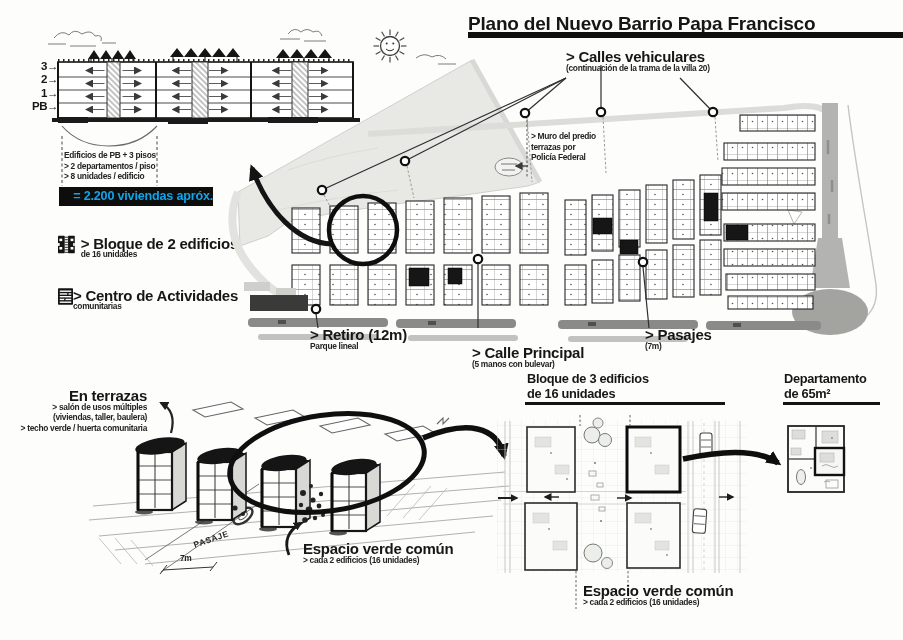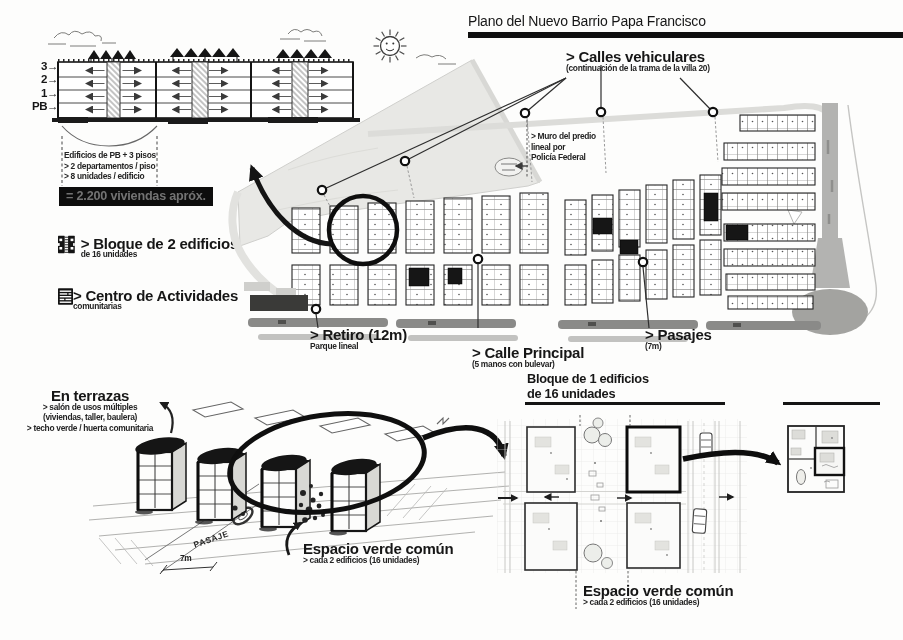--- a/index.html
+++ b/index.html
@@ -2,26 +2,26 @@
 <html><head>
 <meta charset="utf-8">
 <style>
   html,body{margin:0;padding:0;background:#ffffff}
   .canvas{position:relative;width:903px;height:640px;background:#fdfdfc;
           font-family:"Liberation Sans",sans-serif;color:#161616;overflow:hidden}
   .abs{position:absolute}
   .a1{font-size:15px;font-weight:700;letter-spacing:-0.25px;line-height:11.5px;white-space:nowrap}
   .a2{font-size:8.4px;font-weight:700;letter-spacing:-0.3px;line-height:10.6px;white-space:nowrap;color:#242424}
   .h2{font-size:12.8px;font-weight:700;letter-spacing:-0.3px;line-height:15px;white-space:nowrap}
-  .title{font-size:14px;font-weight:400;letter-spacing:-0.2px;white-space:nowrap}
+  .title{font-size:19px;font-weight:700;letter-spacing:-0.2px;white-space:nowrap}
   .titlebar{background:#0f0f0f;height:6px}
   .hbar{background:#141414;height:3px}
   .floors{font-size:11.5px;font-weight:700;text-align:right;line-height:13.4px;letter-spacing:-0.5px}
-  .banner{background:#0d0d0d;color:#737373;font-size:12.6px;font-weight:700;
-          text-align:center;line-height:19px;letter-spacing:-0.2px;white-space:nowrap}
+  .banner{background:#0d0d0d;color:#0ea5e9;font-size:12.6px;font-weight:700;
+          text-align:right;line-height:19px;letter-spacing:-0.2px;white-space:nowrap}
   .legend-item{display:flex;align-items:center}
   .bk{fill:url(#pV);stroke:#262626;stroke-width:1.1}
   .bh{fill:url(#pH);stroke:#262626;stroke-width:1.1}
   .dk{fill:#161616;stroke:#000;stroke-width:.5}
   .sa{stroke:#4a4a4a;stroke-width:0.9;marker-end:url(#mS)}
   .fan{stroke:#2e2e2e;stroke-width:1.2;fill:none}
   .mkc{fill:#ffffff;stroke:#101010;stroke-width:2.2}
   .gl{stroke:#a8a8a6;stroke-width:0.9}
   .hl{stroke:#b8b8b6;stroke-width:0.8}
 </style>
@@ -348,21 +348,21 @@
         <circle class="mkc" cx="88" cy="259" r="4.2"></circle>
     </g>
   </svg>
 
   <div class="abs" style="left:566px;top:51px">
     <div class="a1">&gt; Calles vehiculares</div>
     <div class="a2">(continuación de la trama de la villa 20)</div>
   </div>
   <div class="abs" style="left:531px;top:131px">
     <div class="a2">&gt; Muro del predio</div>
-    <div class="a2">lineal por</div>
+    <div class="a2">terrazas por</div>
     <div class="a2">Policía Federal</div>
   </div>
   <div class="abs" style="left:310px;top:329px">
     <div class="a1">&gt; Retiro (12m)</div>
     <div class="a2">Parque lineal</div>
   </div>
   <div class="abs" style="left:472px;top:347px">
     <div class="a1">&gt; Calle Principal</div>
     <div class="a2">(5 manos con bulevar)</div>
   </div>
@@ -495,35 +495,35 @@
     <path d="M86,45 Q92,23 76,15" fill="none" stroke="#222" stroke-width="2.2" marker-end="url(#mSa)"></path>
     <path d="M204,167 Q196,147 216,135" fill="none" stroke="#181818" stroke-width="2.8" marker-end="url(#mSa)"></path>
 
     <g stroke="#333" stroke-width="1">
       <line x1="78" y1="182" x2="128" y2="179"></line>
         <line x1="75" y1="186" x2="82" y2="177"></line>
         <line x1="125" y1="183" x2="132" y2="174"></line>
     </g>
   </svg>
 
-  <div class="abs" style="left:17px;top:390px;width:146px;text-align:center">
+  <div class="abs" style="left:1px;top:390px;width:146px;text-align:right">
     <div class="a1">En terrazas</div>
     <div class="a2">&gt; salón de usos múltiples</div>
     <div class="a2">(viviendas, taller, baulera)</div>
     <div class="a2">&gt; techo verde / huerta comunitaria</div>
   </div>
   <div class="abs a2" style="left:193px;top:534px;transform:rotate(-19deg);letter-spacing:0.6px">PASAJE</div>
   <div class="abs a2" style="left:180px;top:553px">7m</div>
   <div class="abs" style="left:303px;top:543px">
     <div class="a1">Espacio verde común</div>
     <div class="a2">&gt; cada 2 edificios (16 unidades)</div>
   </div>
 
   <div class="abs h2" style="left:527px;top:371px">
-    <div>Bloque de 1 edificios</div>
+    <div>Bloque de 3 edificios</div>
     <div>de 16 unidades</div>
   </div>
   <div class="abs hbar" style="left:525px;top:402px;width:200px"></div>
 
   <svg class="abs" style="left:497px;top:413px" width="295" height="200" viewBox="0 0 295 200">
     <defs>
       <pattern id="gp" width="12" height="12" patternUnits="userSpaceOnUse">
         <path d="M0,0H12 M0,0V12" stroke="#e4e4e1" stroke-width="0.8" fill="none"></path>
       </pattern>
       <marker id="mBp" markerUnits="userSpaceOnUse" markerWidth="15" markerHeight="14" refX="11" refY="7" orient="auto">
@@ -613,20 +613,24 @@
     </g>
 
     <path d="M186,46 C232,36 264,38 281,50" fill="none" stroke="#0e0e0e" stroke-width="5.5" marker-end="url(#mBp)"></path>
   </svg>
 
   <div class="abs" style="left:583px;top:585px">
     <div class="a1">Espacio verde común</div>
     <div class="a2">&gt; cada 2 edificios (16 unidades)</div>
   </div>
 
+  <div class="abs h2" style="left:784px;top:371px">
+    <div>Departamento</div>
+    <div>de 65m²</div>
+  </div>
   <div class="abs hbar" style="left:783px;top:402px;width:97px"></div>
 
   <svg class="abs" style="left:782px;top:420px" width="85" height="80" viewBox="0 0 85 80">
     <rect x="6" y="6" width="56" height="66" fill="#fcfcfb" stroke="#222" stroke-width="1.8"></rect>
     <line x1="6" y1="39" x2="34" y2="39" stroke="#333" stroke-width="1.2"></line>
     <line x1="34" y1="6" x2="34" y2="30" stroke="#333" stroke-width="1.2"></line>
     <rect x="33" y="28" width="29" height="27" fill="#f6f6f4" stroke="#111" stroke-width="2.4"></rect>
     <g fill="#ddddd9" stroke="#b5b5b2" stroke-width="0.6">
       <rect x="10" y="10" width="13" height="9"></rect>
         <rect x="40" y="11" width="16" height="12"></rect>

